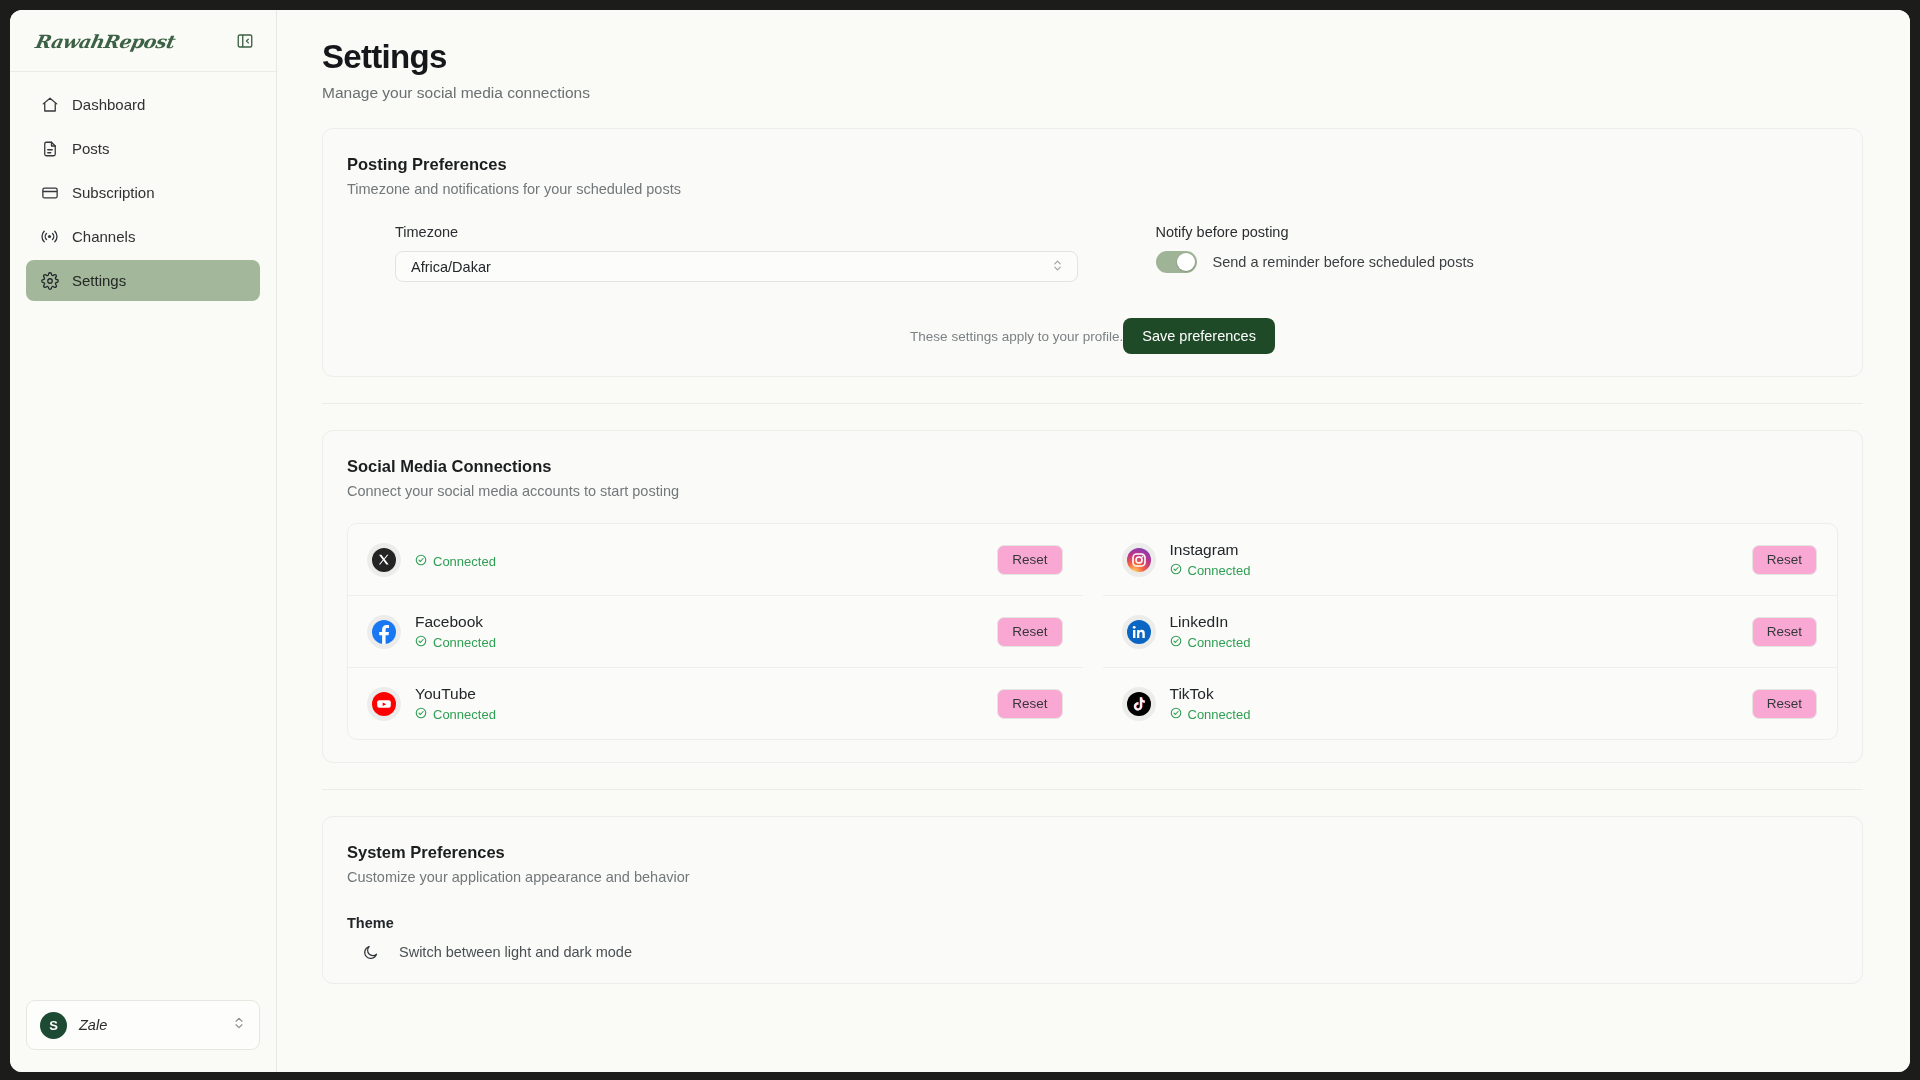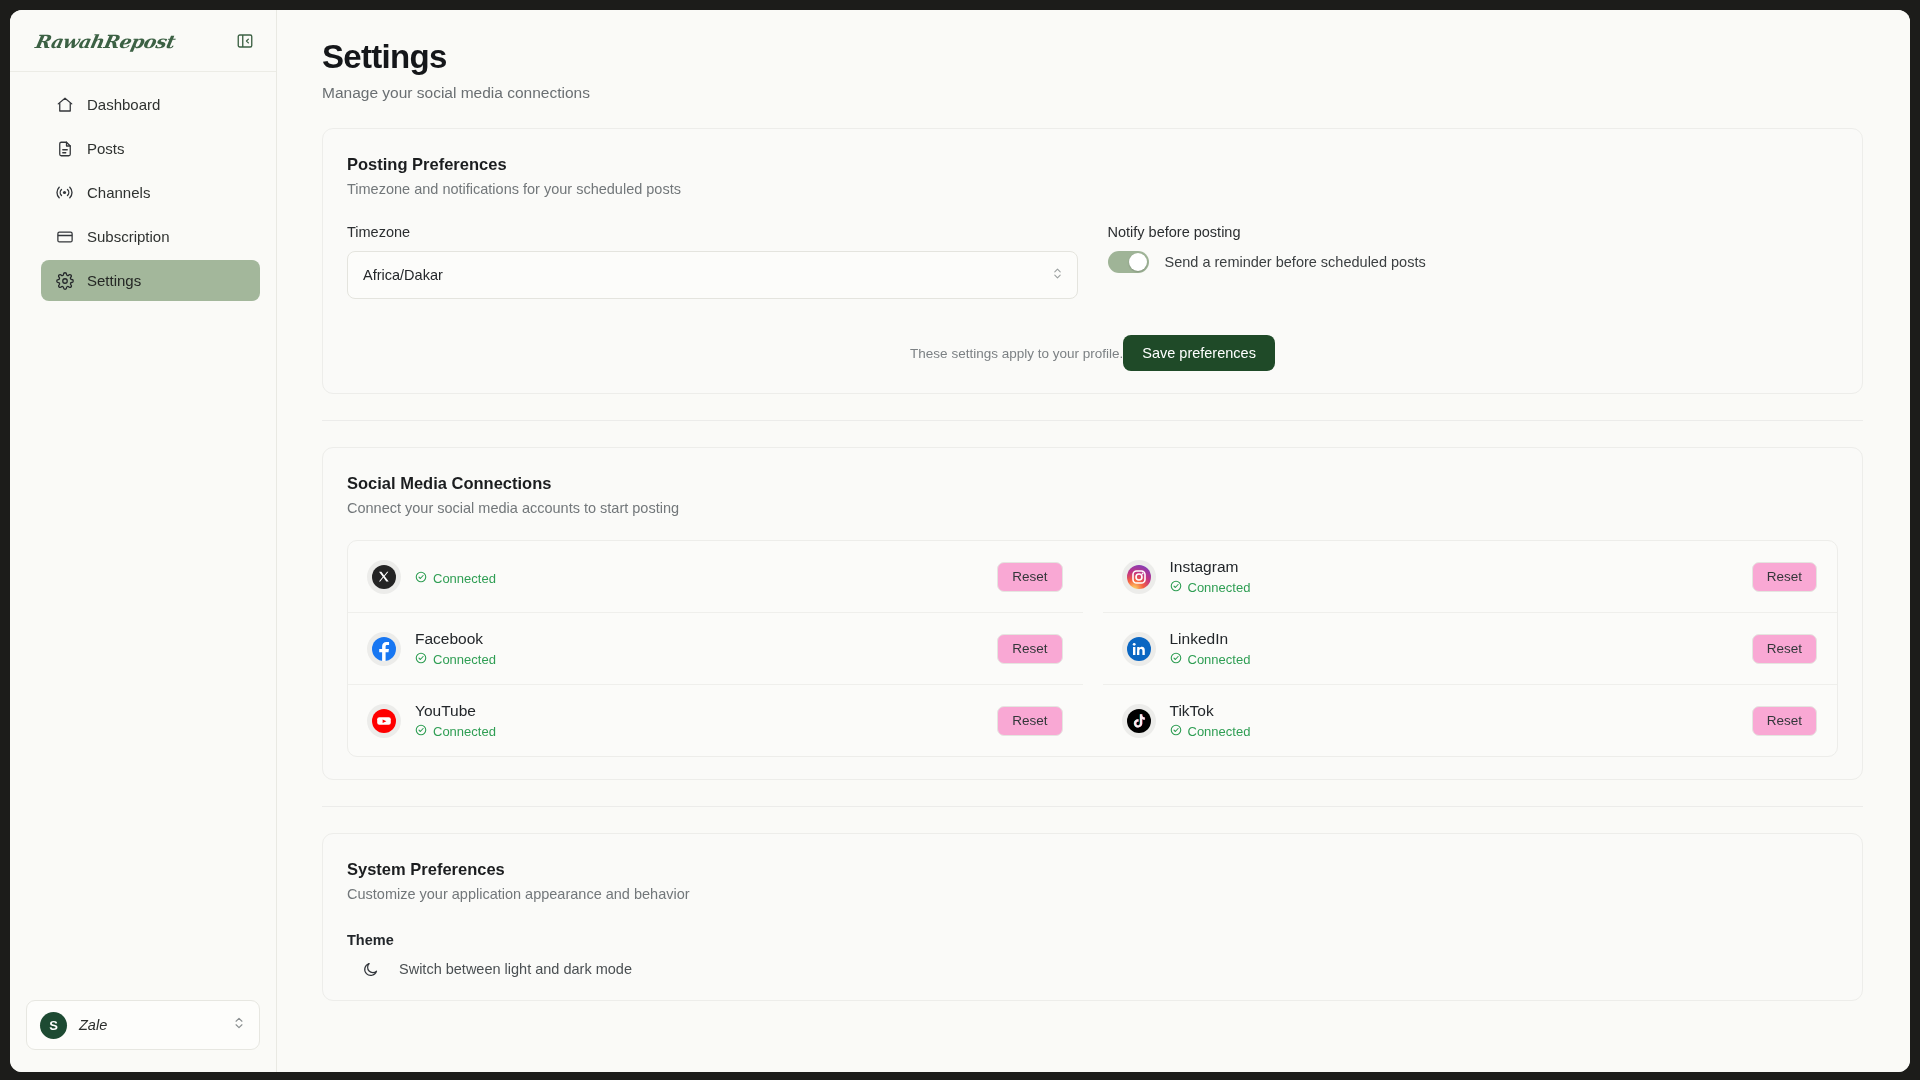--- a/index.html
+++ b/index.html
@@ -40,21 +40,21 @@
     color: #3c6144;
     letter-spacing: -0.5px;
     transform: skewX(-12deg) scaleY(0.95);
     white-space: nowrap;
   }
   .panel-toggle {
     width: 22px; height: 22px;
     display: flex; align-items: center; justify-content: center;
     cursor: pointer;
   }
-  .nav-list { padding: 12px 16px 0 31px; display: flex; flex-direction: column; gap: 3px; }
+  .nav-list { padding: 12px 16px 0 16px; display: flex; flex-direction: column; gap: 3px; }
   .nav-item {
     display: flex; align-items: center; gap: 13px;
     height: 41px;
     padding: 0 14px;
     border-radius: 8px;
     cursor: pointer;
     color: #2f3230;
     font-size: 15px;
   }
   .nav-item.active { background: #a3b79b; color: #242724; }
@@ -98,24 +98,24 @@
     border-radius: 11px;
     padding: 26px 24px 22px 24px;
   }
   .card-title { font-size: 16.5px; font-weight: 700; color: #1b1d1f; }
   .card-sub { font-size: 14.5px; color: #72777a; margin-top: 7px; }
   .prefs-grid {
     display: flex;
     gap: 30px;
     margin-top: 27px;
   }
-  .prefs-col { flex: 1; min-width: 0; }
+  .prefs-col { flex: 1; min-width: 0; margin-left: 48px; }
   .field-label { font-size: 14.5px; color: #2b2e30; margin-bottom: 11px; }
   .select-box {
-    height: 48px;
+    height: 31px;
     border: 1px solid #e4e4de;
     border-radius: 8px;
     background: #fcfcfa;
     display: flex; align-items: center; justify-content: space-between;
     padding: 0 13px 0 15px;
     font-size: 14.5px;
     color: #24272a;
     cursor: pointer;
   }
   .toggle-row { display: flex; align-items: center; gap: 16px; margin-top: 4px; }
@@ -229,37 +229,37 @@
             <path d="M14 3v5h5"></path>
               <line x1="9" y1="13" x2="15" y2="13"></line>
               <line x1="9" y1="17" x2="13" y2="17"></line>
           </svg>
         </span>
         <span>Posts</span>
       </div>
 
       <div class="nav-item">
         <span class="nav-icon">
+          <svg width="18" height="18" viewBox="0 0 24 24" fill="none" stroke="#33363a" stroke-width="1.7" stroke-linejoin="round">
+            <rect x="2.5" y="5.5" width="19" height="13" rx="2"></rect>
+              <line x1="2.5" y1="10" x2="21.5" y2="10"></line>
+          </svg>
+        </span>
+        <span>Subscription</span>
+      </div>
+
+      <div class="nav-item">
+        <span class="nav-icon">
           <svg width="19" height="19" viewBox="0 0 24 24" fill="none" stroke="#33363a" stroke-width="1.7" stroke-linecap="round">
             <circle cx="12" cy="12" r="2" fill="#33363a" stroke="none"></circle>
             <path d="M8.2 8.2a5.4 5.4 0 0 0 0 7.6M15.8 8.2a5.4 5.4 0 0 1 0 7.6"></path>
             <path d="M5.3 5.3a9.5 9.5 0 0 0 0 13.4M18.7 5.3a9.5 9.5 0 0 1 0 13.4"></path>
           </svg>
         </span>
         <span>Channels</span>
-      </div>
-
-      <div class="nav-item">
-        <span class="nav-icon">
-          <svg width="18" height="18" viewBox="0 0 24 24" fill="none" stroke="#33363a" stroke-width="1.7" stroke-linejoin="round">
-            <rect x="2.5" y="5.5" width="19" height="13" rx="2"></rect>
-              <line x1="2.5" y1="10" x2="21.5" y2="10"></line>
-          </svg>
-        </span>
-        <span>Subscription</span>
       </div>
 
       <div class="nav-item active">
         <span class="nav-icon">
           <svg width="18" height="18" viewBox="0 0 24 24" fill="none" stroke="#24272a" stroke-width="1.7" stroke-linecap="round" stroke-linejoin="round">
             <circle cx="12" cy="12" r="3"></circle>
             <path d="M19.4 15a1.6 1.6 0 0 0 .3 1.8l.1.1a2 2 0 1 1-2.8 2.8l-.1-.1a1.6 1.6 0 0 0-1.8-.3 1.6 1.6 0 0 0-1 1.5V21a2 2 0 1 1-4 0v-.1A1.6 1.6 0 0 0 9 19.4a1.6 1.6 0 0 0-1.8.3l-.1.1a2 2 0 1 1-2.8-2.8l.1-.1a1.6 1.6 0 0 0 .3-1.8 1.6 1.6 0 0 0-1.5-1H3a2 2 0 1 1 0-4h.1A1.6 1.6 0 0 0 4.6 9a1.6 1.6 0 0 0-.3-1.8l-.1-.1a2 2 0 1 1 2.8-2.8l.1.1a1.6 1.6 0 0 0 1.8.3H9a1.6 1.6 0 0 0 1-1.5V3a2 2 0 1 1 4 0v.1a1.6 1.6 0 0 0 1 1.5 1.6 1.6 0 0 0 1.8-.3l.1-.1a2 2 0 1 1 2.8 2.8l-.1.1a1.6 1.6 0 0 0-.3 1.8V9a1.6 1.6 0 0 0 1.5 1H21a2 2 0 1 1 0 4h-.1a1.6 1.6 0 0 0-1.5 1z"></path>
           </svg>
         </span>
         <span>Settings</span>

